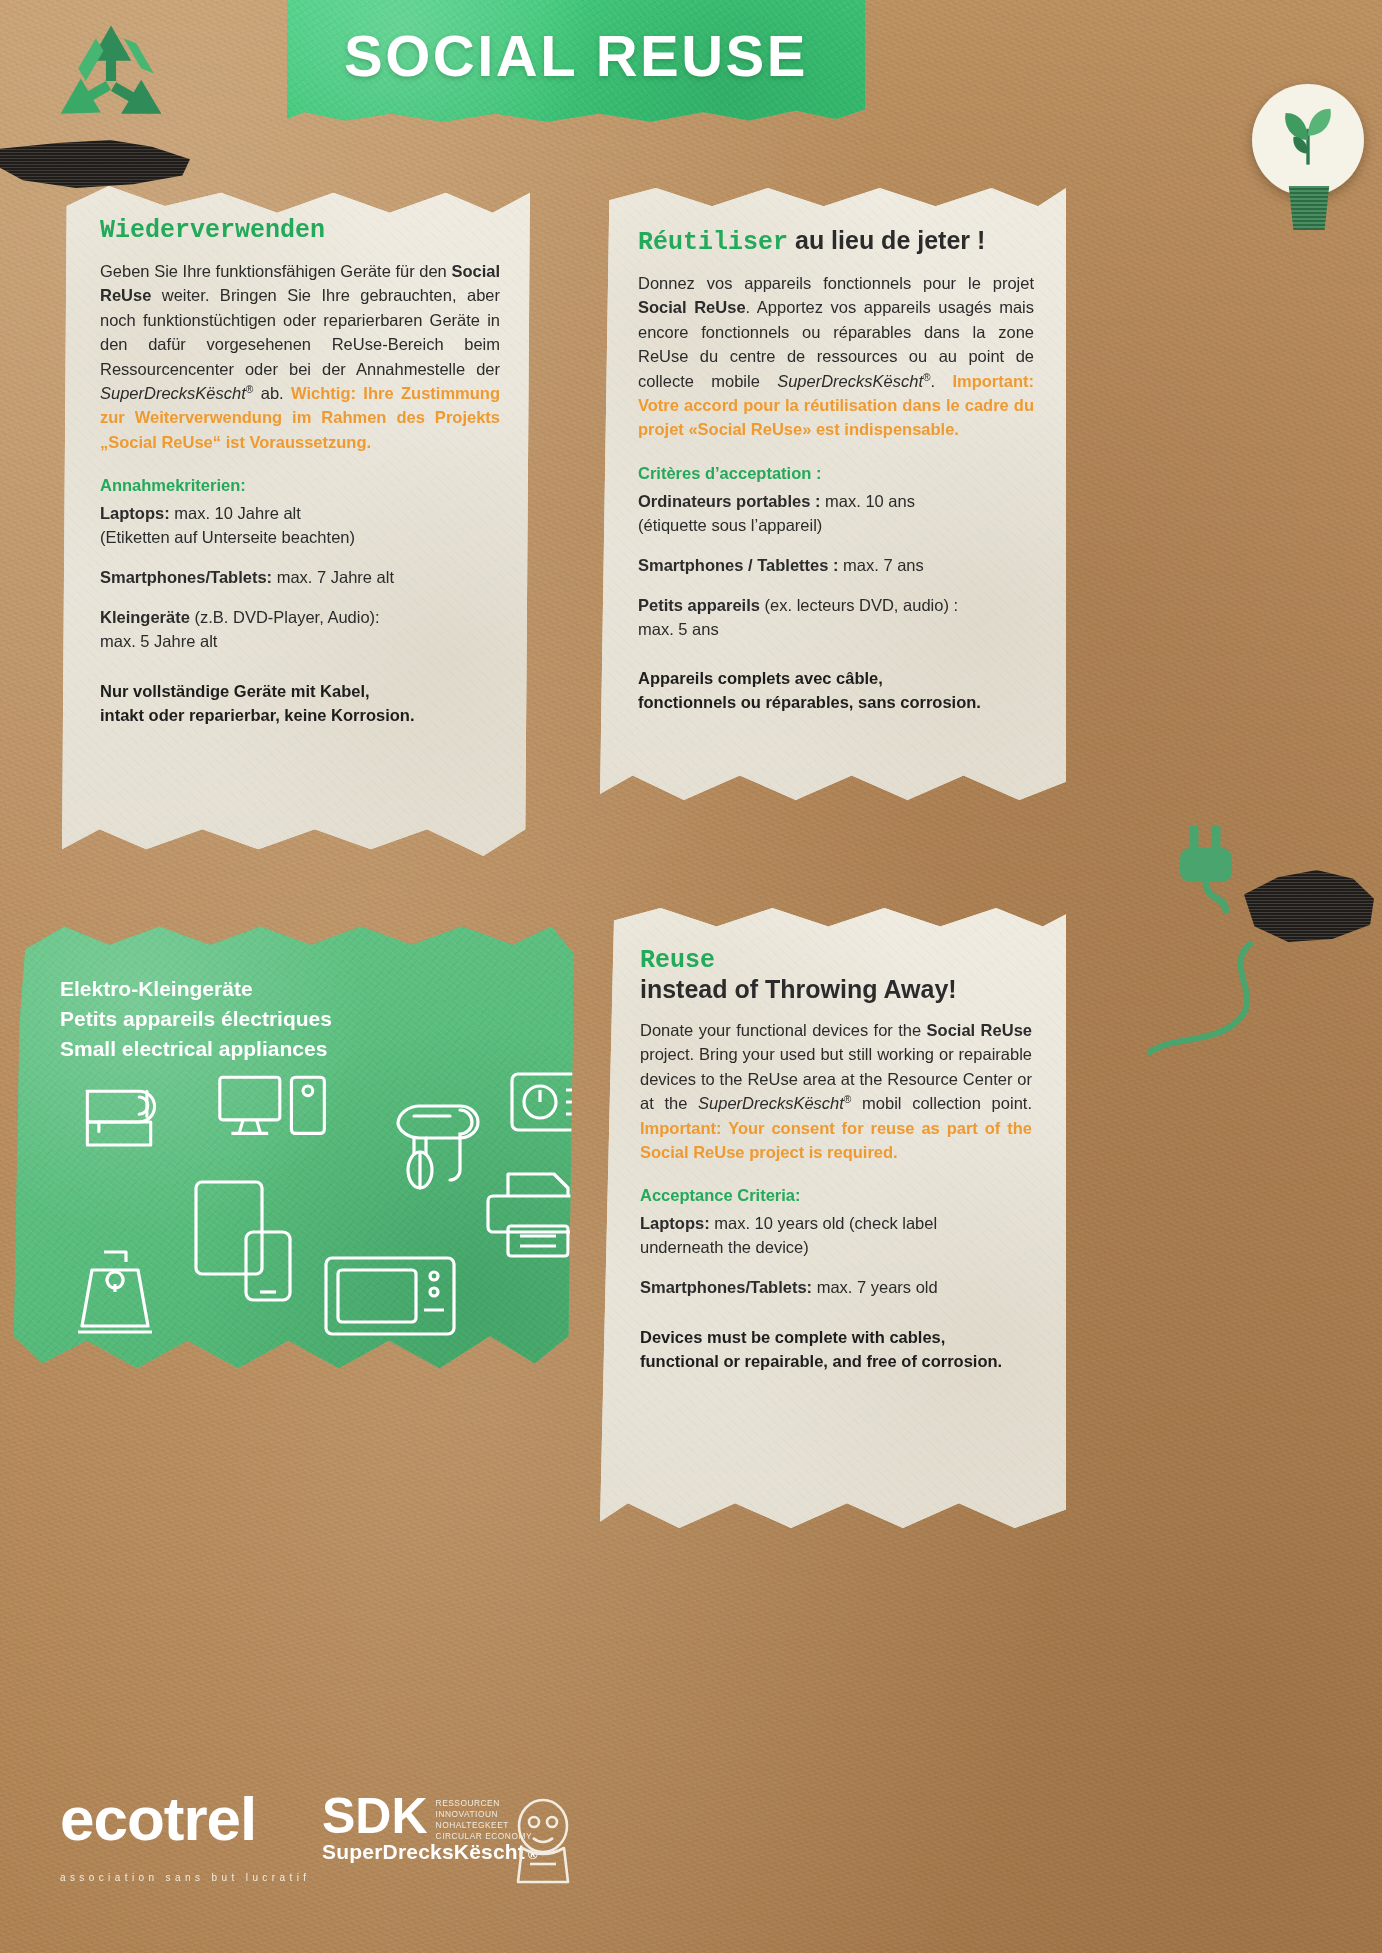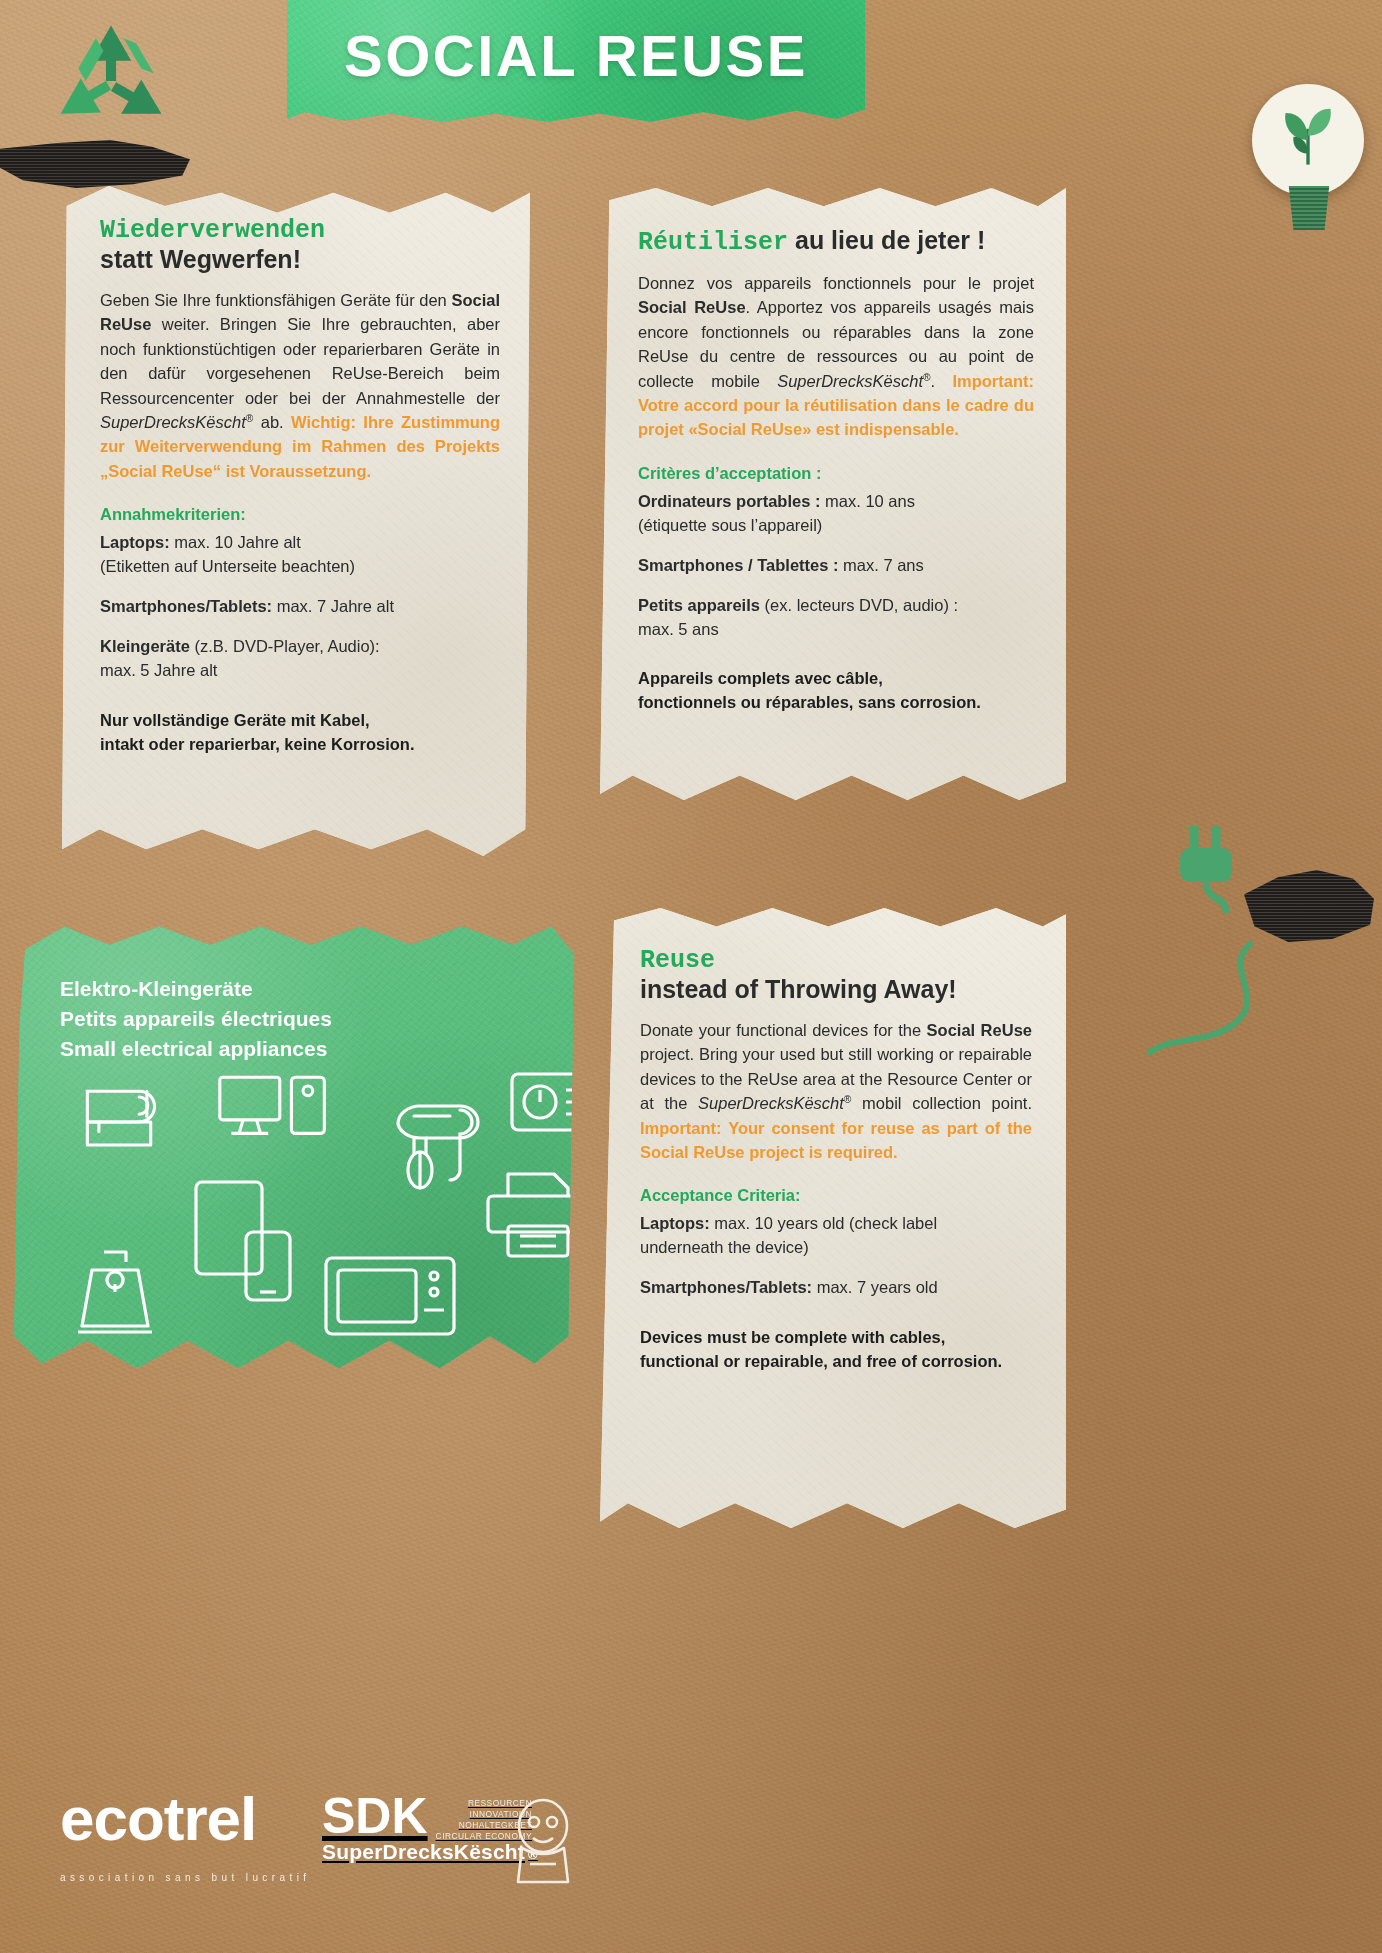--- a/index.html
+++ b/index.html
@@ -232,21 +232,20 @@
   <svg style="position:absolute;right:120px;top:940px;width:190px;height:130px;" viewBox="0 0 190 130">
     <path d="M178 4 C150 28 196 58 162 84 C136 104 100 96 78 112" stroke="#4aa46d" stroke-width="6" fill="none" stroke-linecap="round"></path>
   </svg>
 
   <div class="paper torn-top torn-bot" style="left:62px; top:186px; width:468px; height:670px;
               clip-path:polygon(1% 3%,10% 0%,22% 3%,34% 1%,46% 4%,58% 1%,70% 4%,82% 1%,92% 4%,100% 1%,
                                 99% 96%,90% 100%,78% 96%,66% 99%,54% 96%,42% 99%,30% 96%,18% 99%,8% 96%,0% 99%);">
     <div class="panel-inner" style="left:38px; top:30px; width:400px;">
       <h2 class="head">
         <span class="l1 green-t">Wiederverwenden</span>
-        <span class="l2 dark-t">statt Wegwerfen!</span>
       </h2>
 
       <p class="body">
         <span>Geben Sie Ihre funktionsfähigen Geräte für den </span><span class="b">Social ReUse</span><span> weiter. Bringen Sie Ihre gebrauchten, aber noch funktionstüchtigen oder reparierbaren Geräte in den dafür vorgesehenen ReUse-Bereich beim Ressourcencenter oder bei der Annahmestelle der </span><span class="i">SuperDrecksKëscht</span><sup>®</sup><span> ab. </span><span class="orange-t">Wichtig: Ihre Zustimmung zur Weiterverwendung im Rahmen des Projekts „Social ReUse“ ist Voraussetzung.</span>
       </p>
 
       <div class="sub-head">Annahmekriterien:</div>
 
       <p class="crit">
         <span class="b">Laptops:</span><span> max. 10 Jahre alt</span><br>
@@ -400,24 +399,24 @@
       </svg>
     </div>
   </div>
 
   <div class="footer">
     <div style="position:absolute;left:0;top:0;">
       <div class="ecotrel-word">ecotrel</div>
       <div class="ecotrel-sub">association sans but lucratif</div>
     </div>
 
-    <div style="position:absolute;left:262px;top:4px;text-decoration:underline;">
+    <div style="position:absolute;left:262px;top:4px;">
       <div style="display:flex; align-items:flex-start; gap:8px;">
         <div class="sdk-word">SDK</div>
-        <div class="sdk-lines" style="padding-top:4px;text-align:right;">
+        <div class="sdk-lines" style="padding-top:4px;">
           <div>RESSOURCEN</div>
           <div>INNOVATIOUN</div>
           <div>NOHALTEGKEET</div>
           <div>CIRCULAR ECONOMY</div>
         </div>
       </div>
       <div style="display:flex; align-items:baseline; gap:3px; margin-top:-2px;">
         <span class="sdk-sub">SuperDrecksKëscht</span>
         <span class="sdk-sub" style="font-size:13px;">®</span>
       </div>

